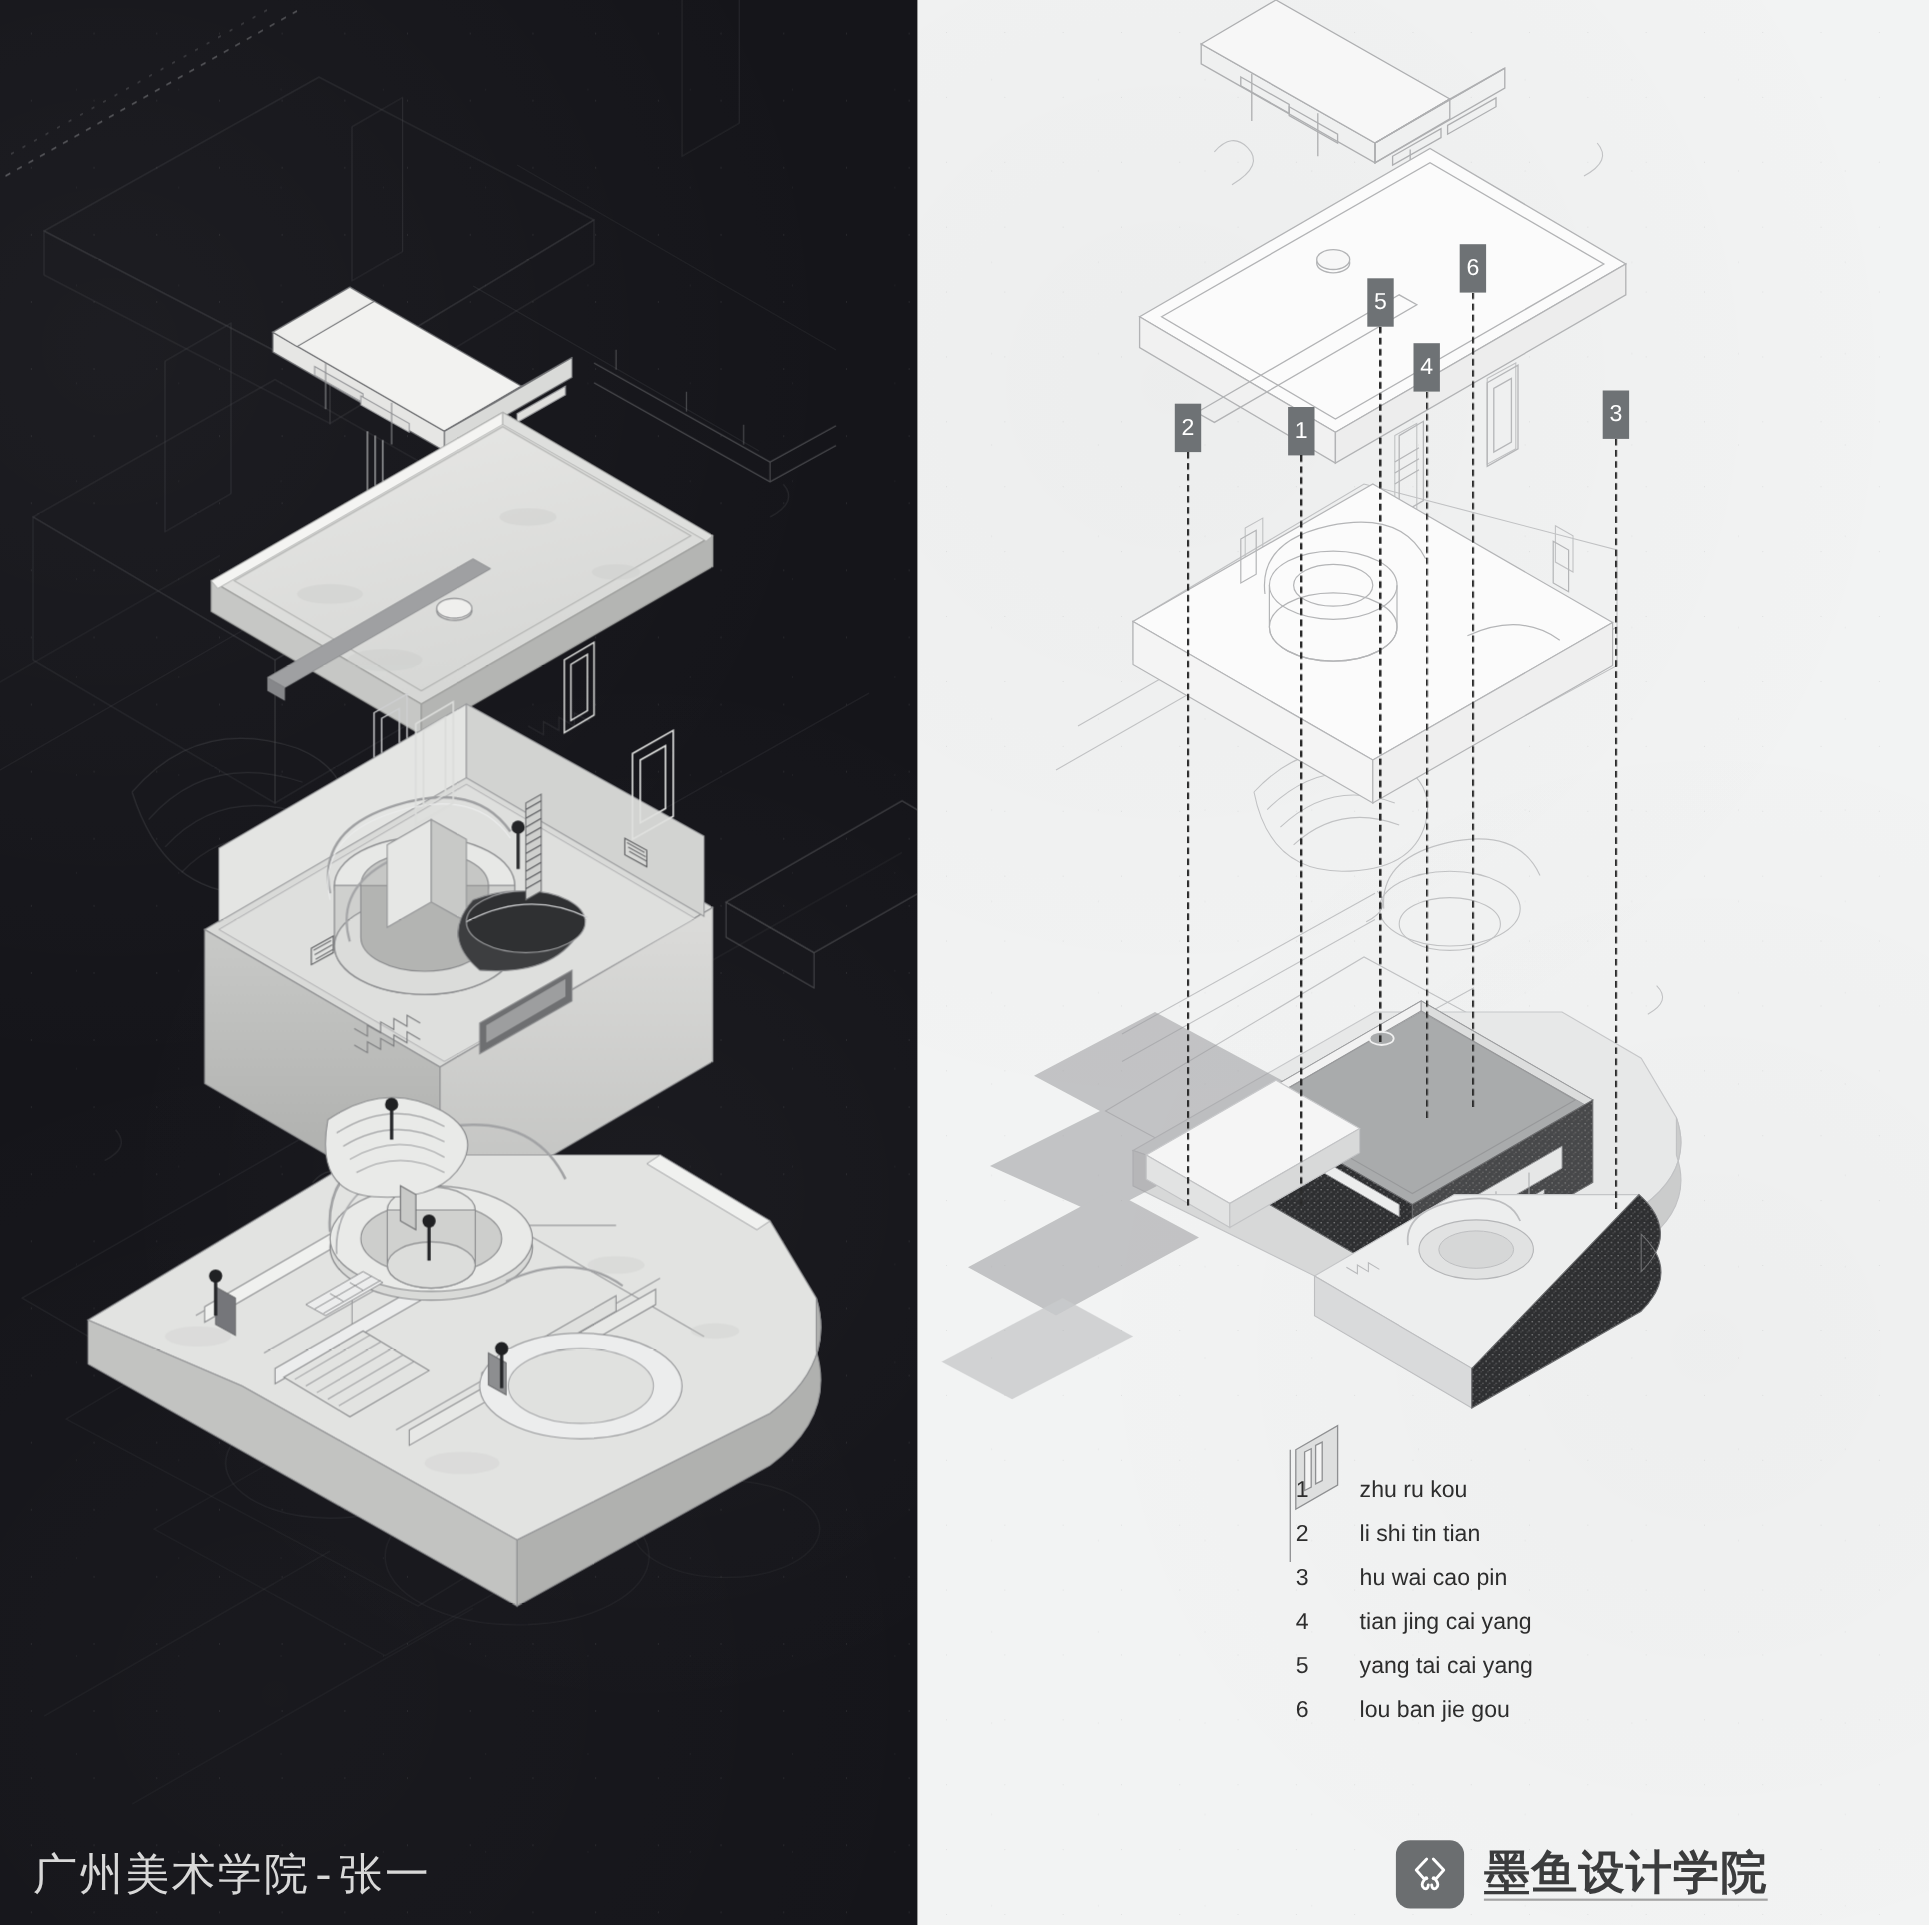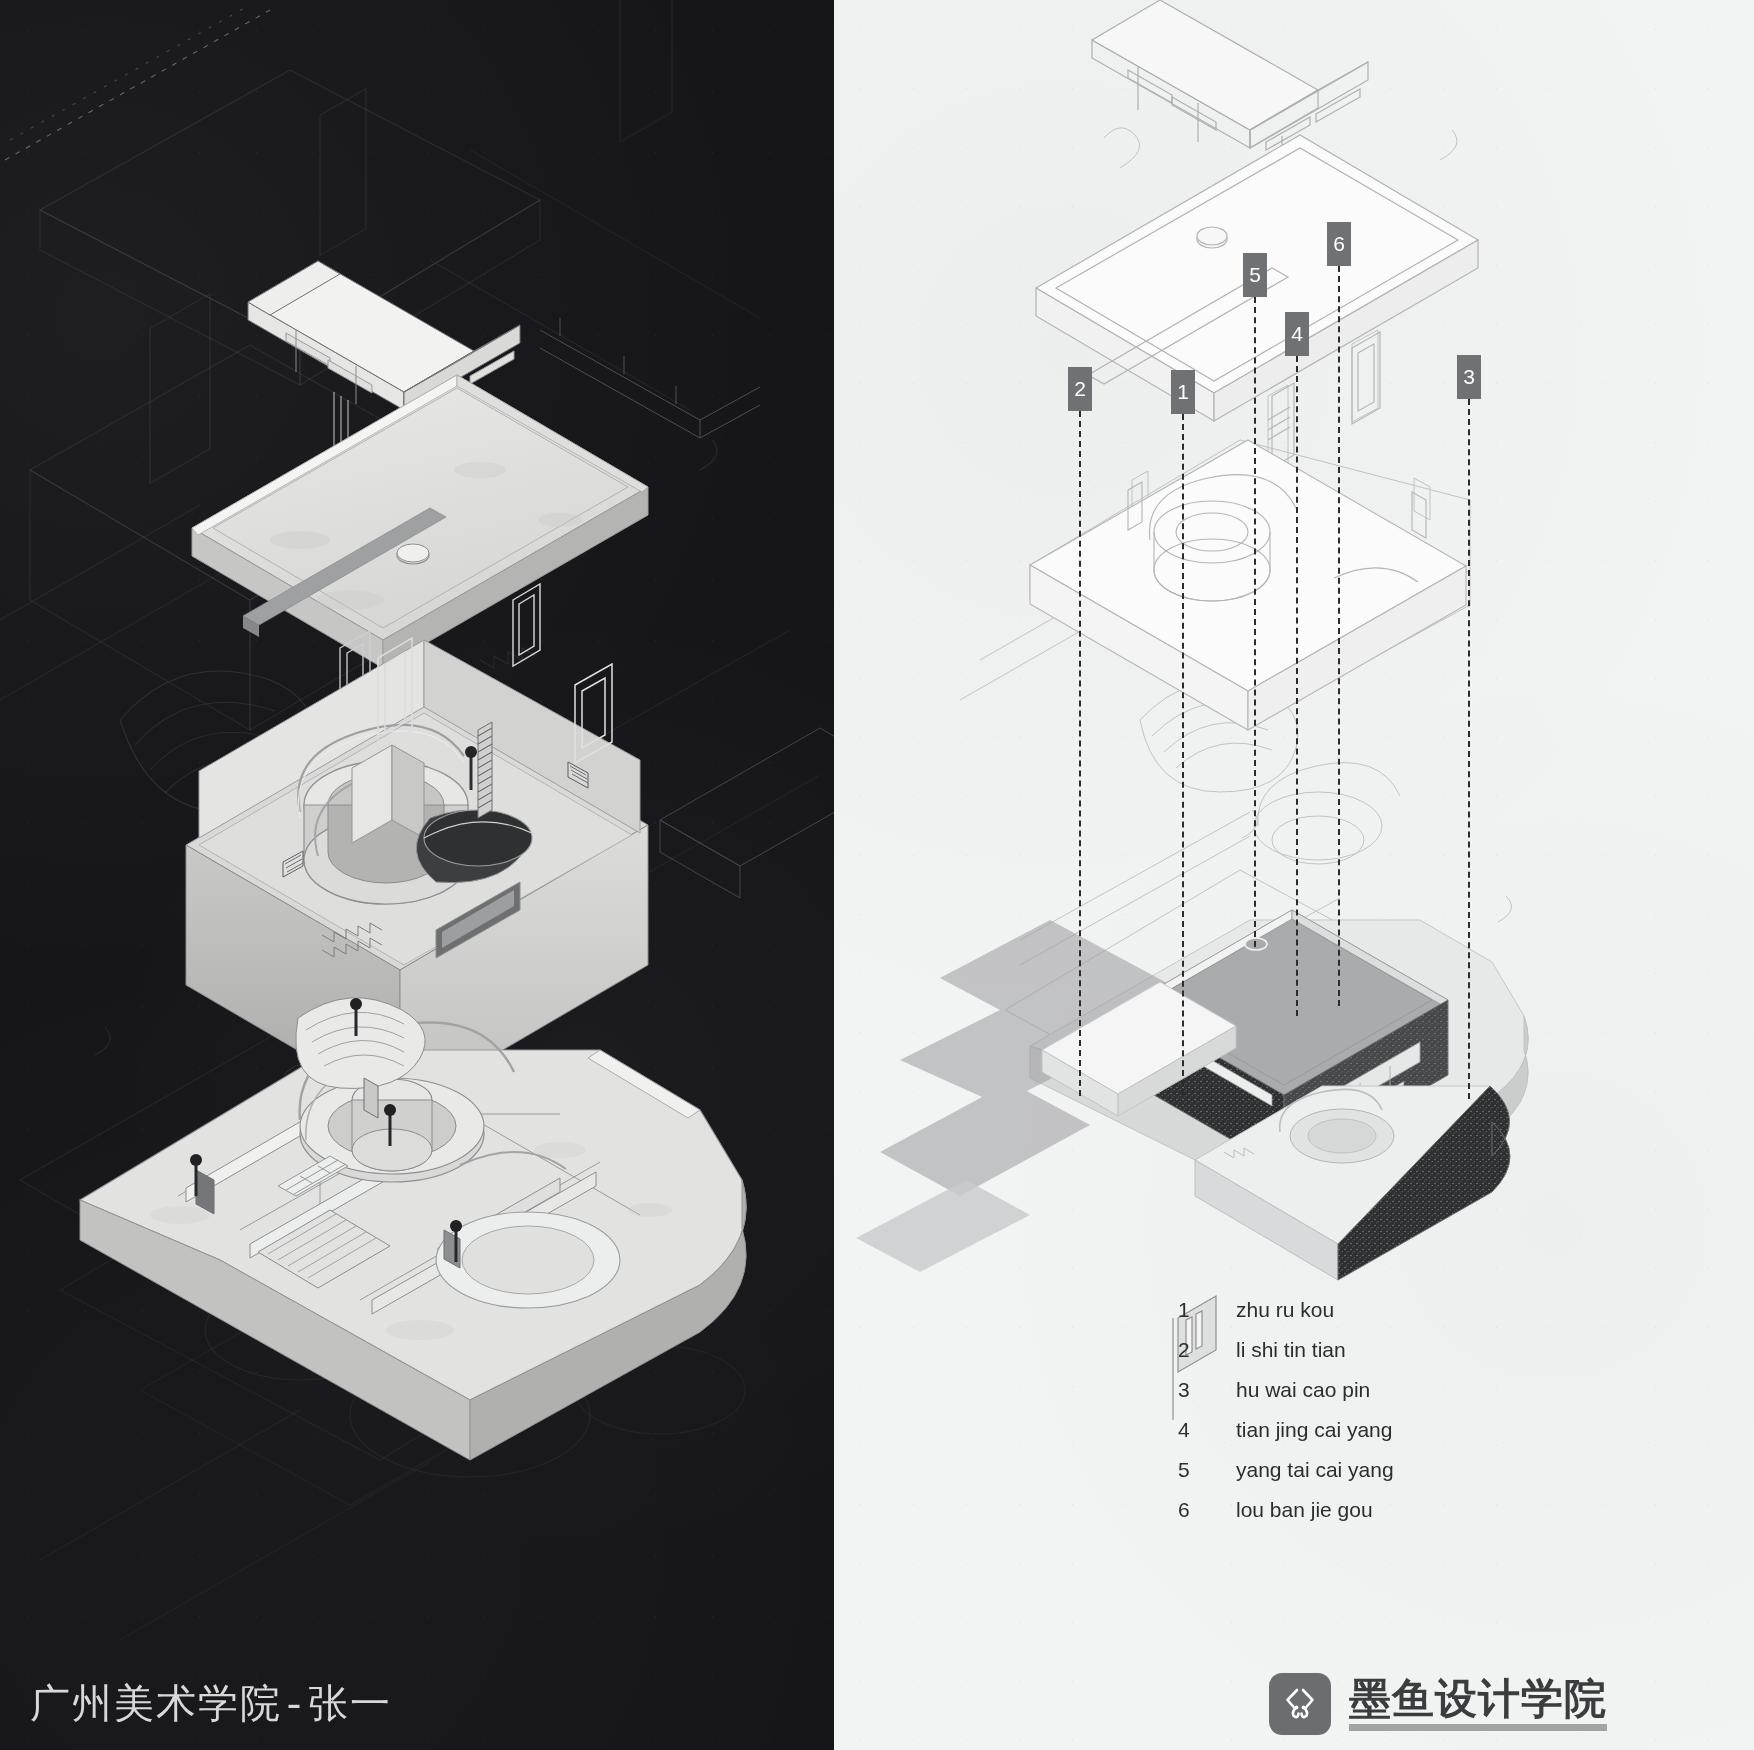--- a/index.html
+++ b/index.html
@@ -97,32 +97,32 @@
   }
   .leader {
     position:absolute; width:0;
     border-left:2px dashed #2b2b2b;
   }
 
   
   #legend { position:absolute; left:1178px; top:1298px; }
   .leg-row { display:flex; align-items:baseline; height:40px; }
   .leg-num { width:58px; font-size:21px; color:#2d2d2d; }
-  .leg-txt { font-size:21px; color:#2d2d2d; white-space:nowrap; }
+  .leg-txt { font-size:21px; color:#2d2d2d; white-space:nowrap;margin-top:45px; }
 
   
   #logo { position:absolute; left:1269px; top:1673px; display:flex; align-items:center; gap:18px; }
   .logo-mark {
     width:62px; height:62px; border-radius:13px; background:#6b6e70;
     display:flex; align-items:center; justify-content:center;
   }
   .logo-text {
     font-size:42px; color:#3b3c3d; letter-spacing:1px;
     font-family:"Liberation Sans", sans-serif; font-weight:700;
-    border-bottom:7px solid #a3a3a3; line-height:1.05; padding-bottom:2px;
+    border-bottom:2px solid #a3a3a3; line-height:1.05; padding-bottom:2px;
   }
 </style>
 </head>
 <body>
 
 <div id="poster">
 
   <div class="bg-dark">
     <div class="speckle-dark"></div>
   </div>

